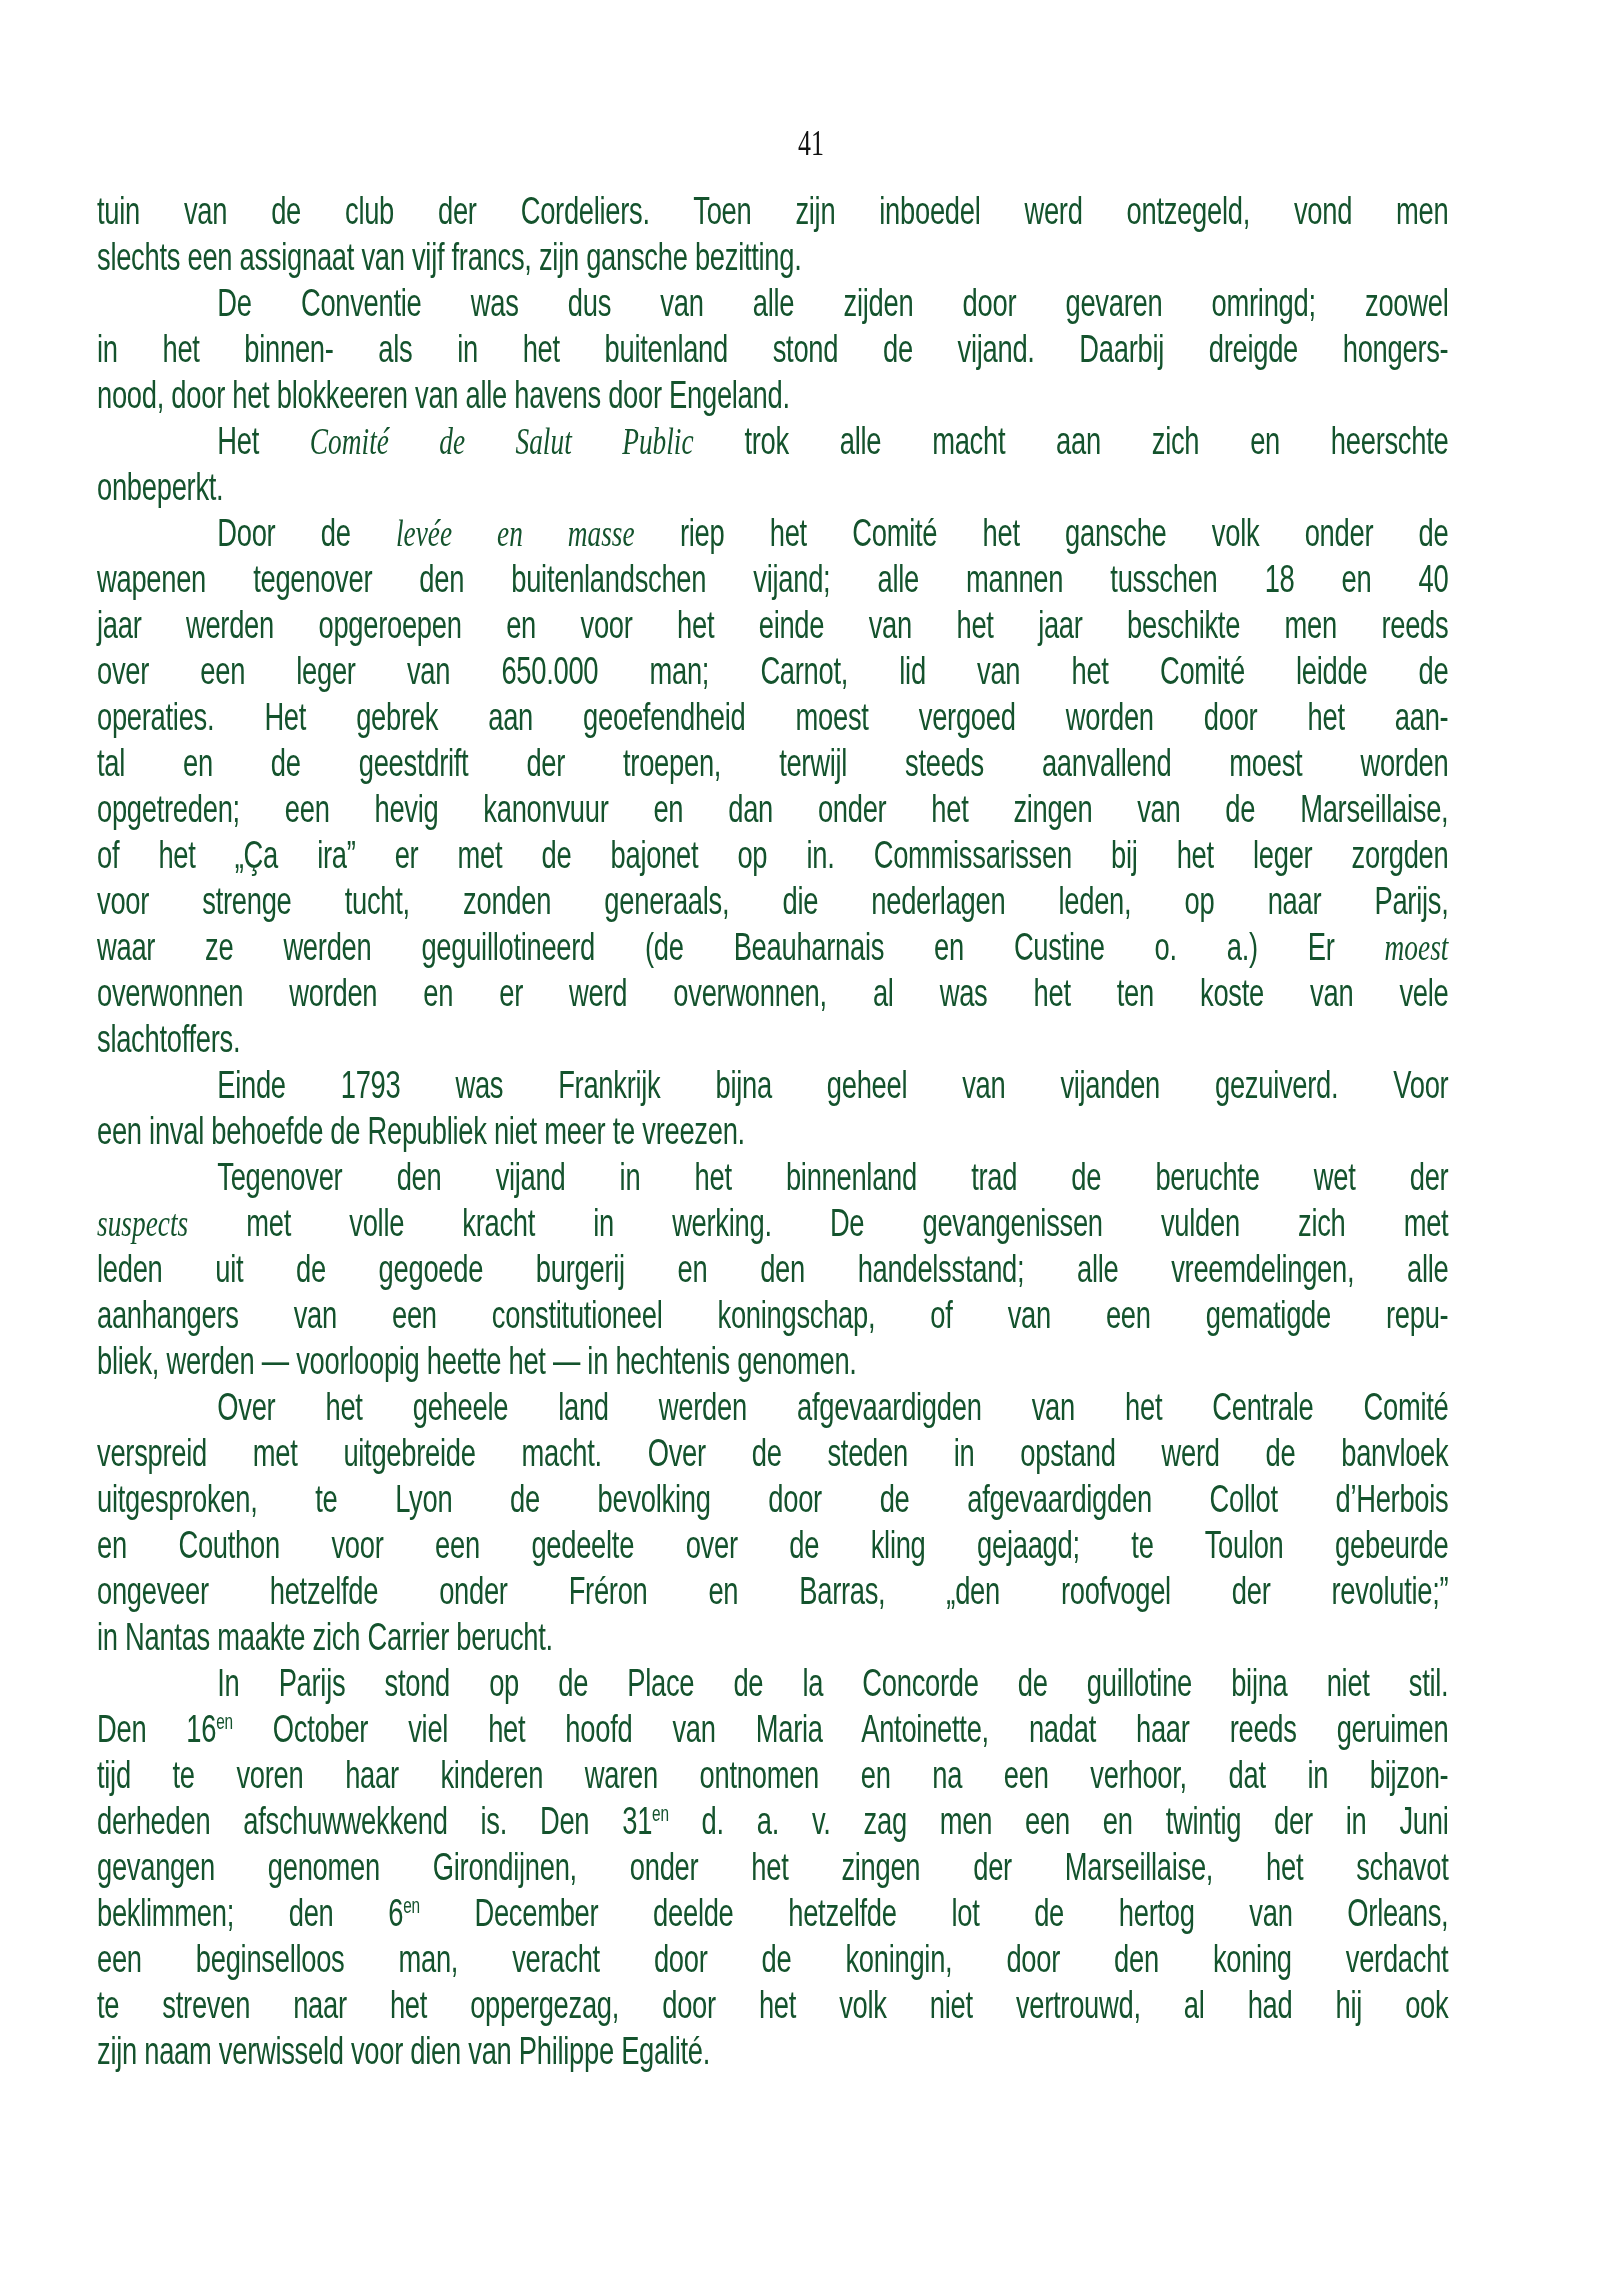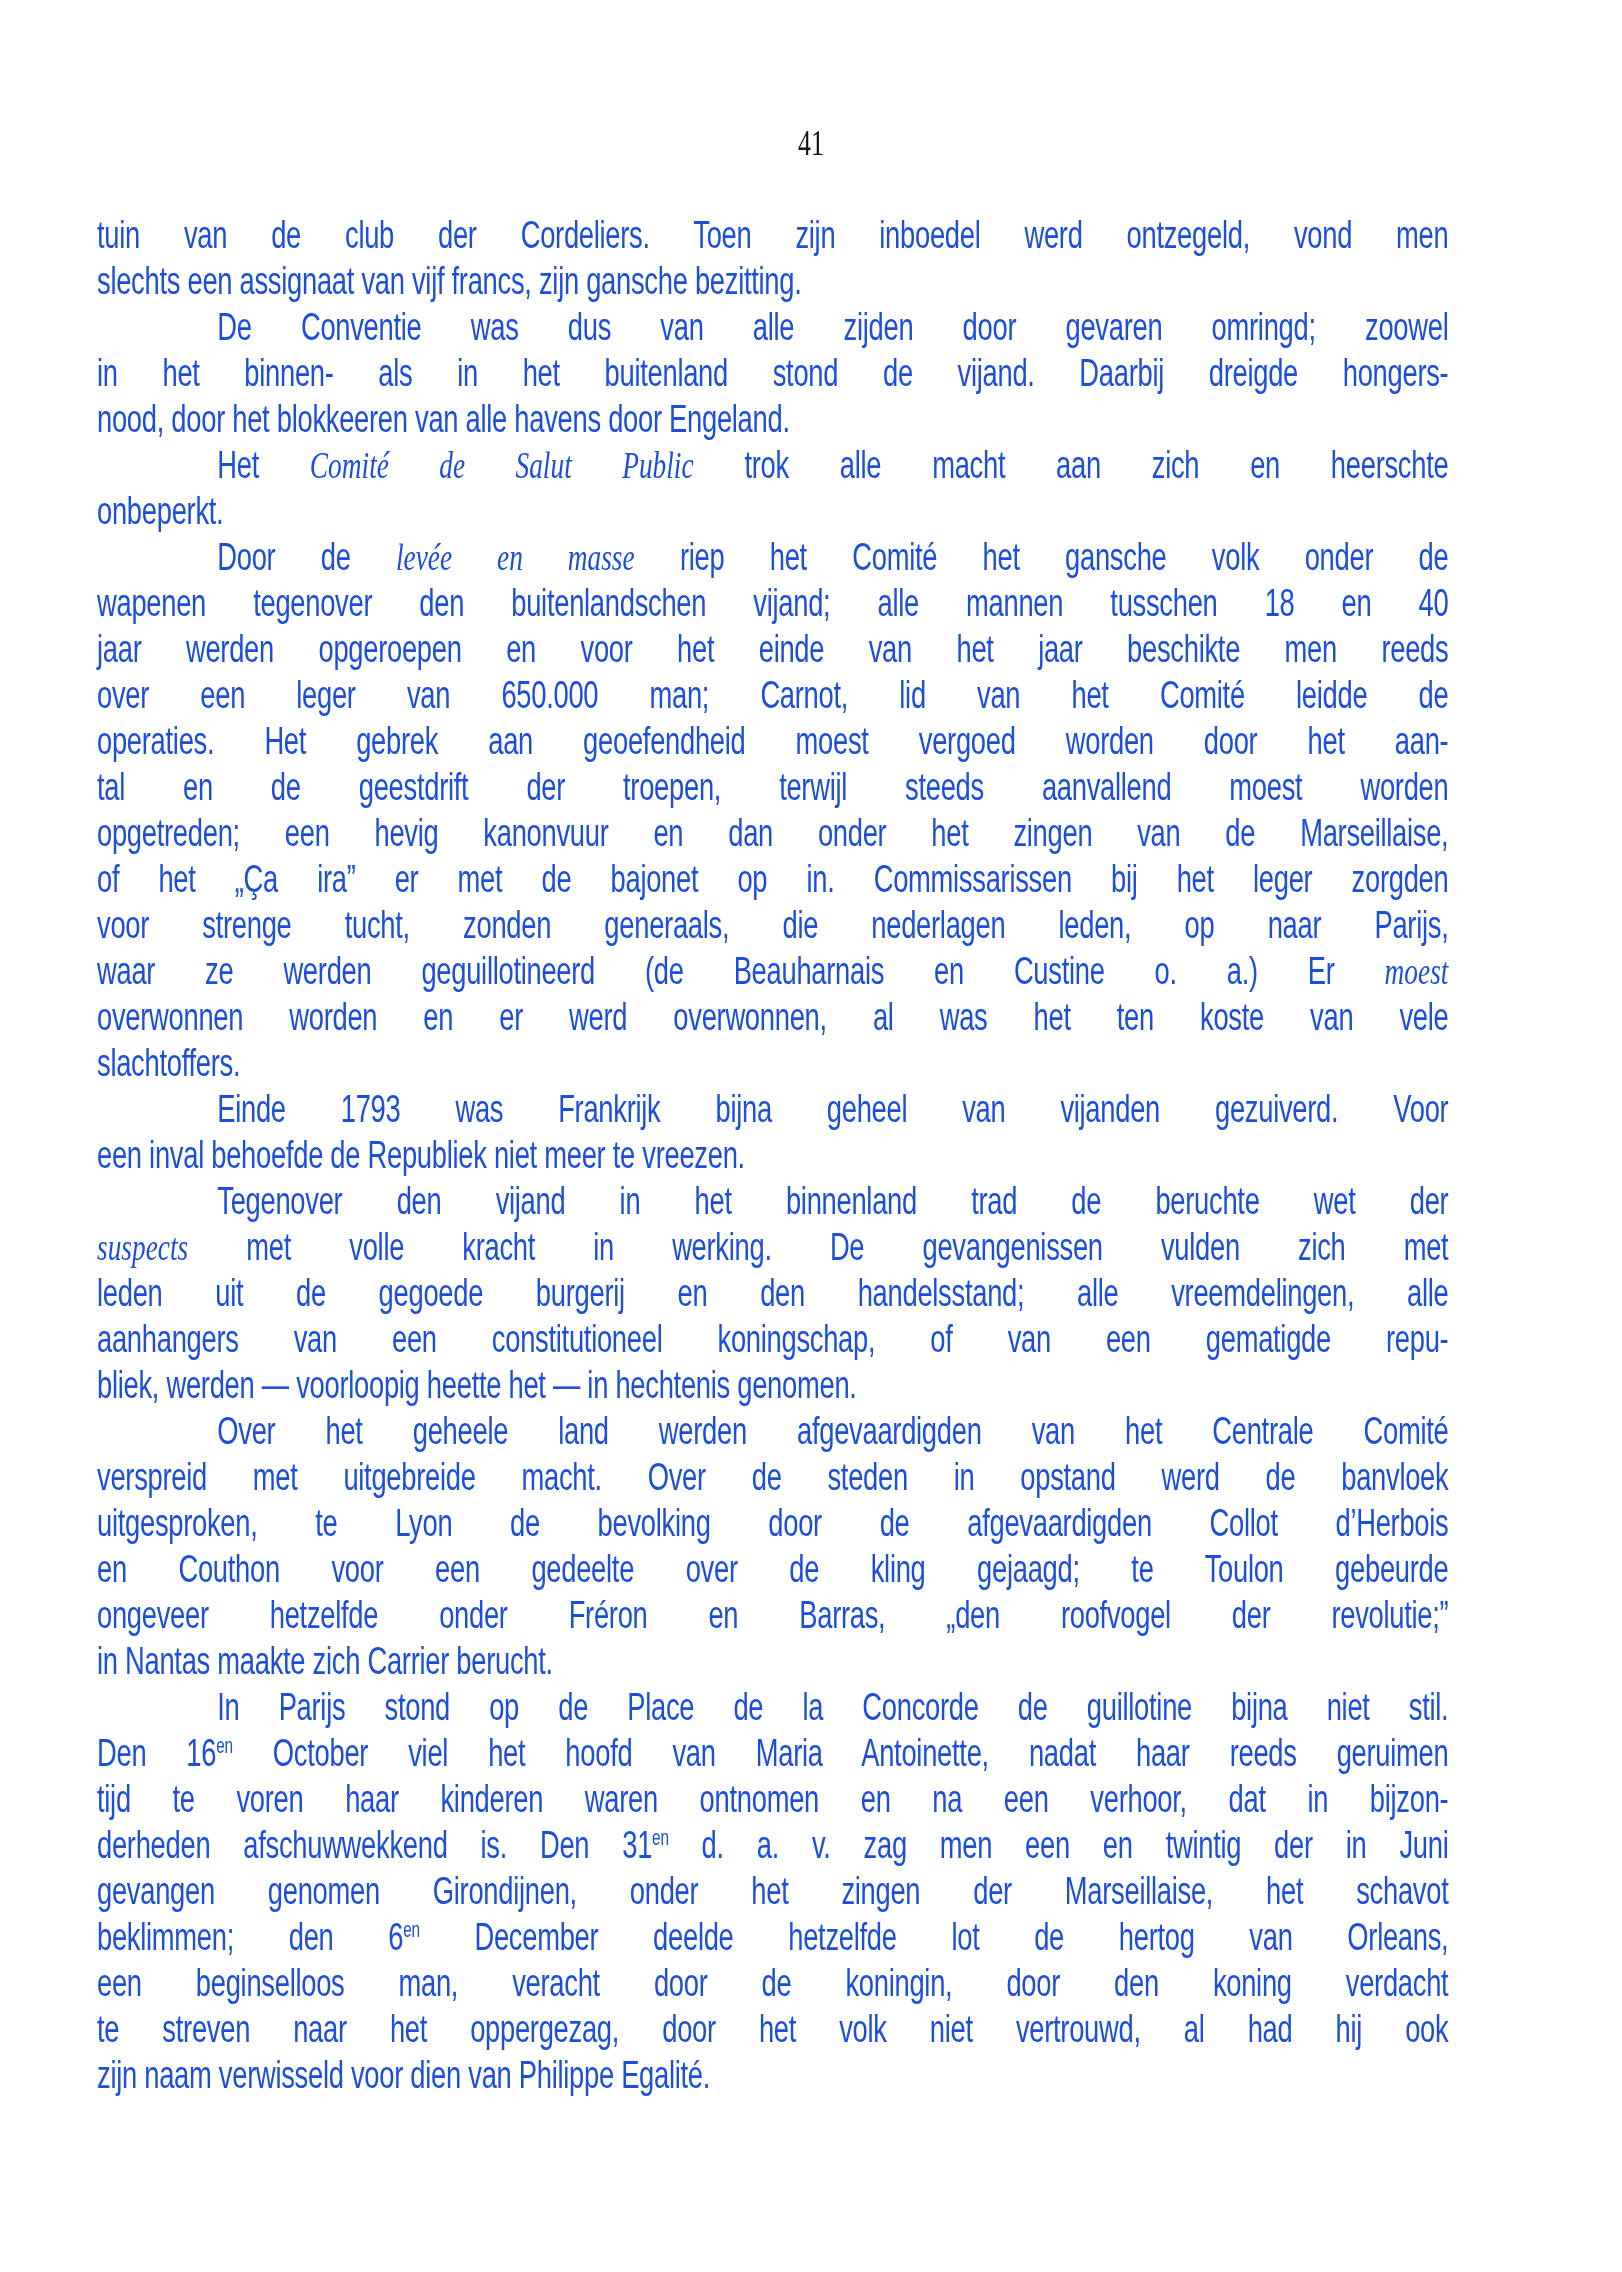--- a/index.html
+++ b/index.html
@@ -3,22 +3,22 @@
   <meta charset="utf-8">
   <style>
     html, body { margin: 0; padding: 0; background: #ffffff; }
     body { width: 1622px; height: 2273px; position: relative; overflow: hidden; }
     .page-number {
       position: absolute; top: 122px; left: 0; width: 1622px; text-align: center;
       font-family: "Liberation Serif", serif; font-size: 36px; color: #111;
       transform: scaleX(0.72);
     }
     .text-column {
-      position: absolute; top: 212px; left: 97px; width: 1351px;
-      font-family: "Liberation Sans", sans-serif; color: #1d4ed8;
+      position: absolute; top: 188px; left: 97px; width: 1351px;
+      font-family: "Liberation Sans", sans-serif; color: #14532d;
     }
     .line {
       height: 46px; line-height: 46px; white-space: nowrap;
       font-size: 38px; letter-spacing: -0.4px;
       transform-origin: left center;
       text-align: justify; text-align-last: justify;
       display: block; width: 1877px; transform: scaleX(0.72);
     }
     .line.last { text-align-last: left; }
     .line.indent { padding-left: 167px; width: 1710px; }

